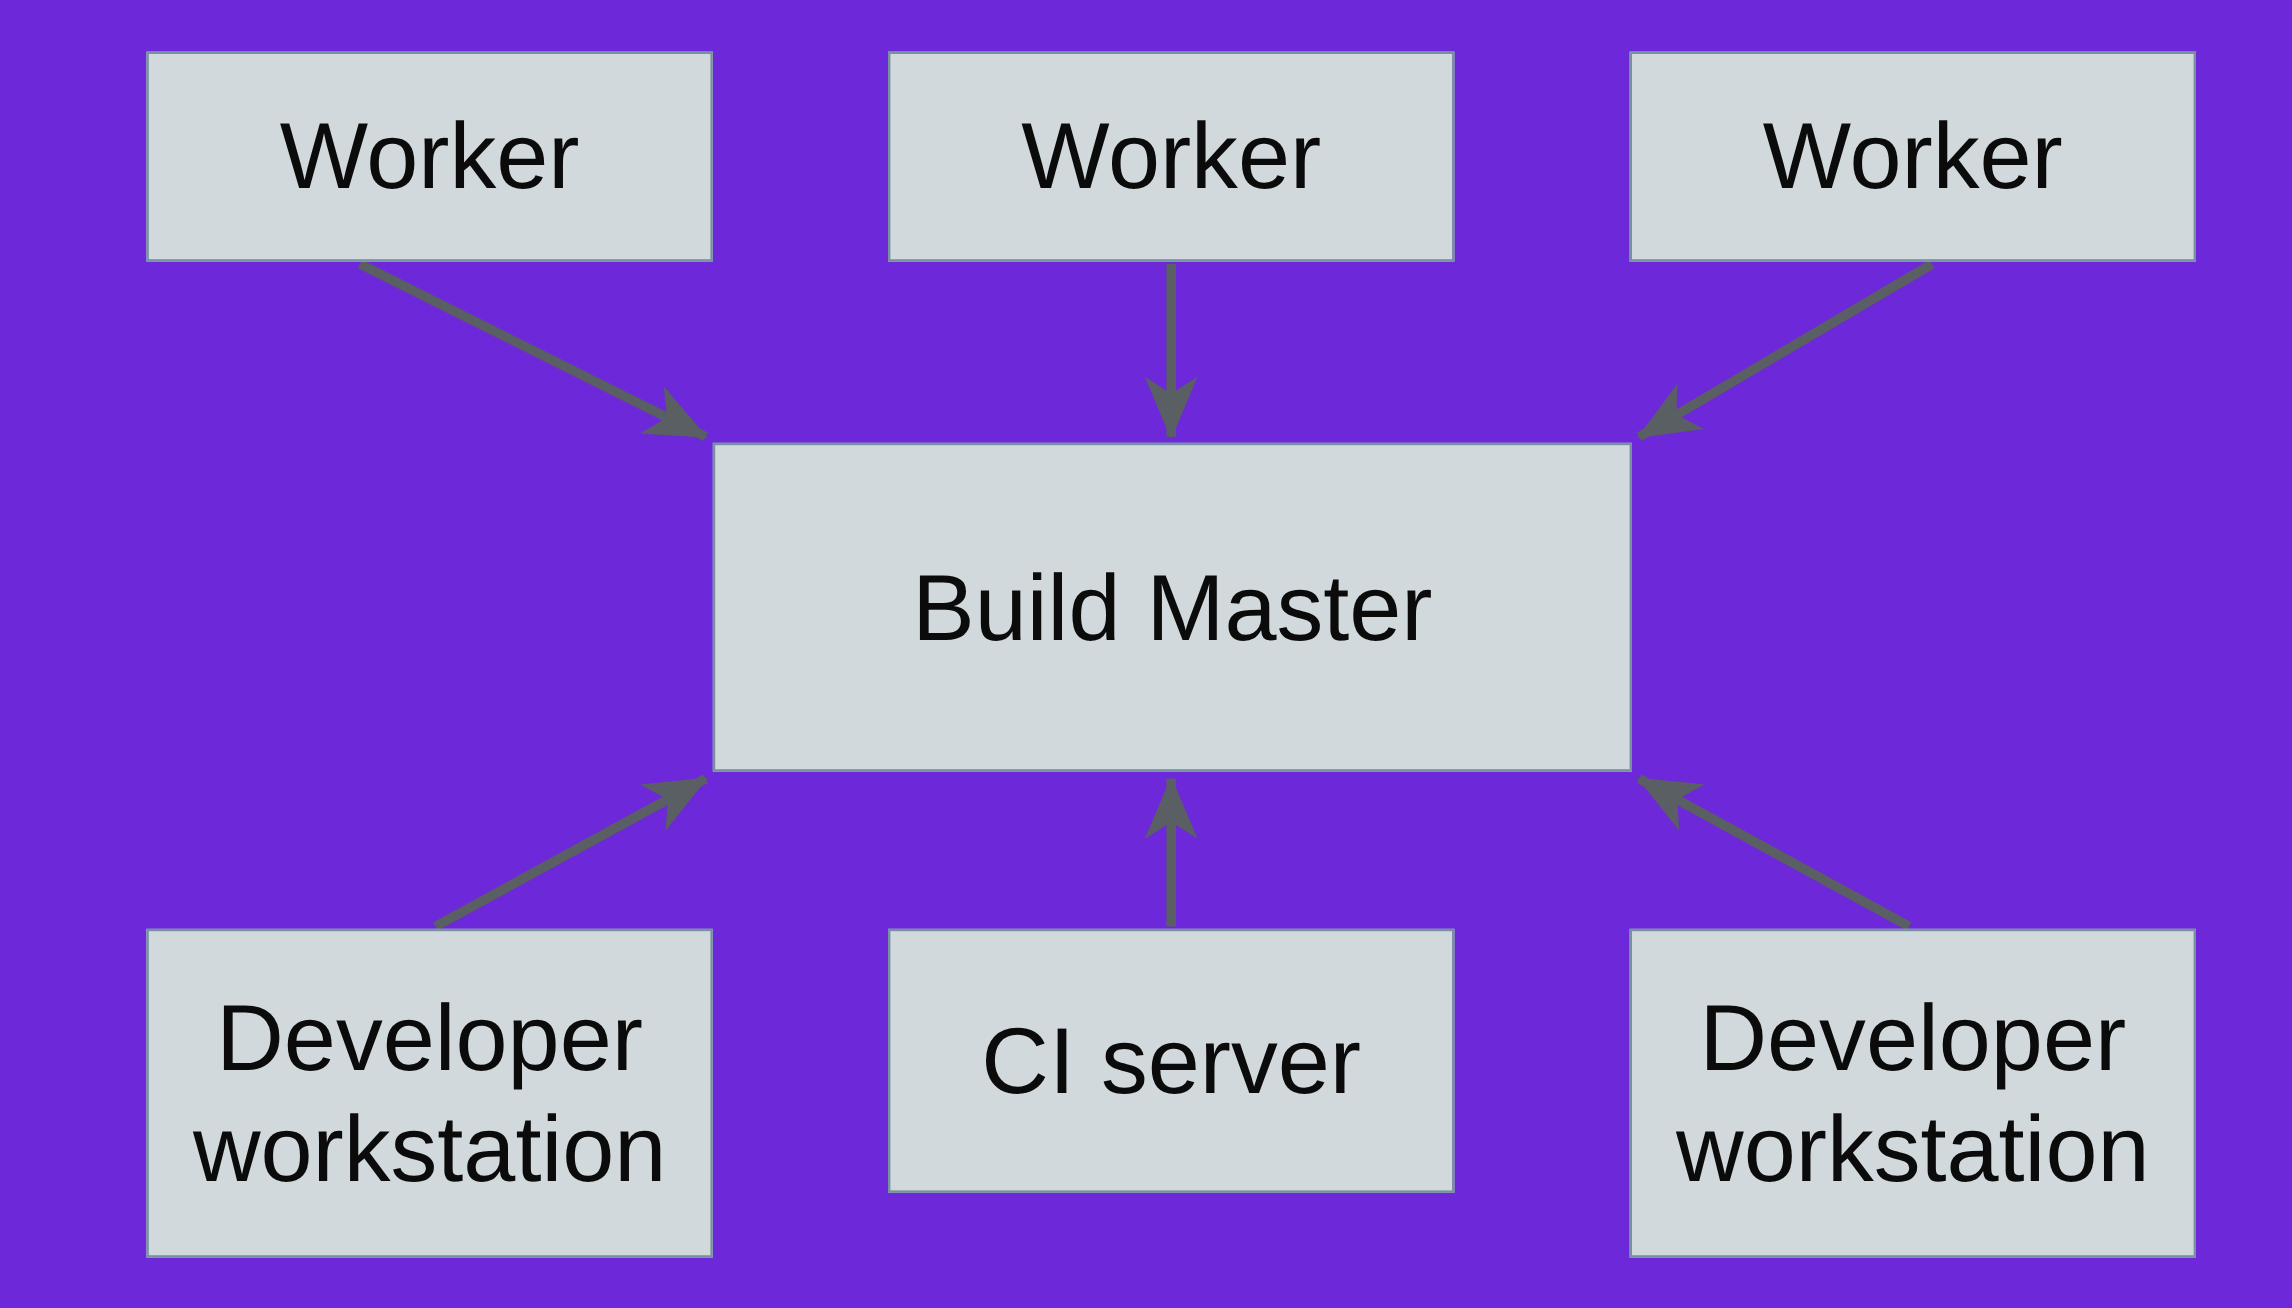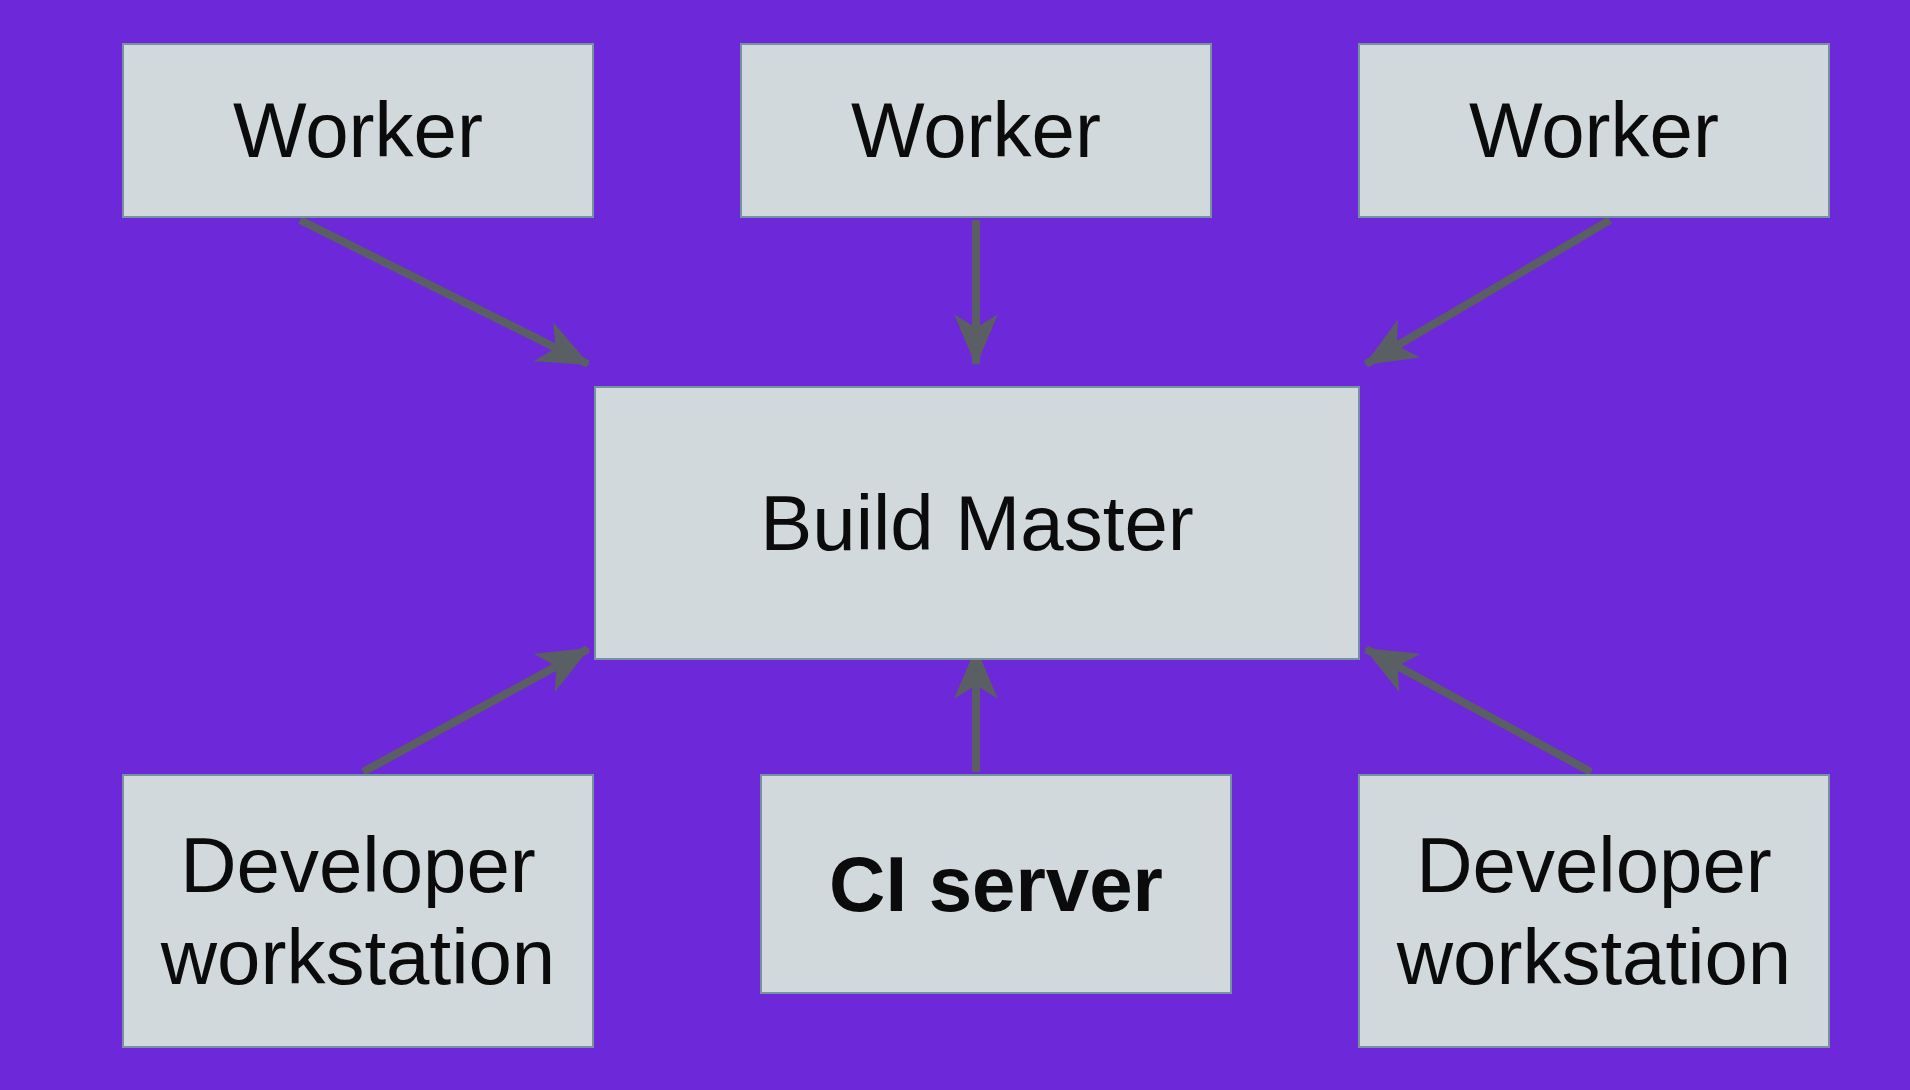--- a/index.html
+++ b/index.html
@@ -40,24 +40,24 @@
   .node .label {
     display: block;
     padding: 0 10px;
     white-space: pre-line;
   }
   
   .node-worker-1 { left: 122px; top: 43px;  width: 472px; height: 175px; }
   .node-worker-2 { left: 740px; top: 43px;  width: 472px; height: 175px; }
   .node-worker-3 { left: 1358px; top: 43px; width: 472px; height: 175px; }
   
-  .node-build-master { left: 594px; top: 369px; width: 766px; height: 274px; margin-top: 17px; }
+  .node-build-master { left: 594px; top: 369px; width: 766px; height: 274px; }
   
   .node-dev-1 { left: 122px;  top: 774px; width: 472px; height: 274px; }
-  .node-ci    { left: 760px;  top: 774px; width: 472px; height: 220px; font-weight: bold; }
+  .node-ci    { left: 740px;  top: 774px; width: 472px; height: 220px; }
   .node-dev-2 { left: 1358px; top: 774px; width: 472px; height: 274px; }
 </style>
 </head>
 <body>
 
 <div class="canvas">
 
   <svg class="arrow-layer" width="1910" height="1090" viewBox="0 0 1910 1090" xmlns="http://www.w3.org/2000/svg">
     <defs>
       <marker id="arrowhead" markerUnits="userSpaceOnUse" markerWidth="54" markerHeight="44" refX="50" refY="22" orient="auto">

